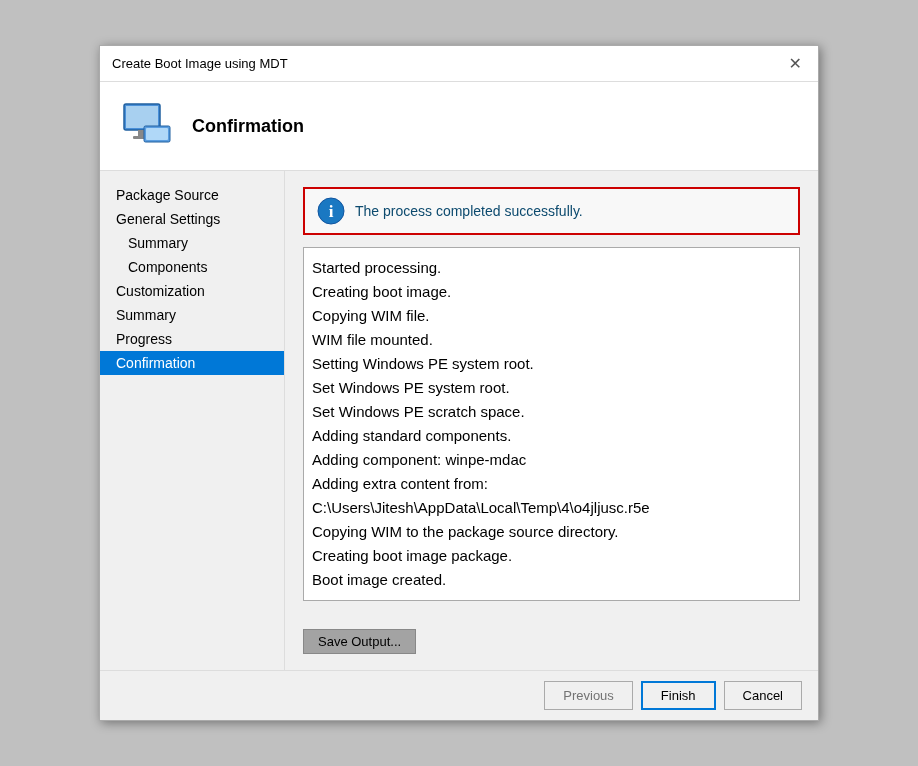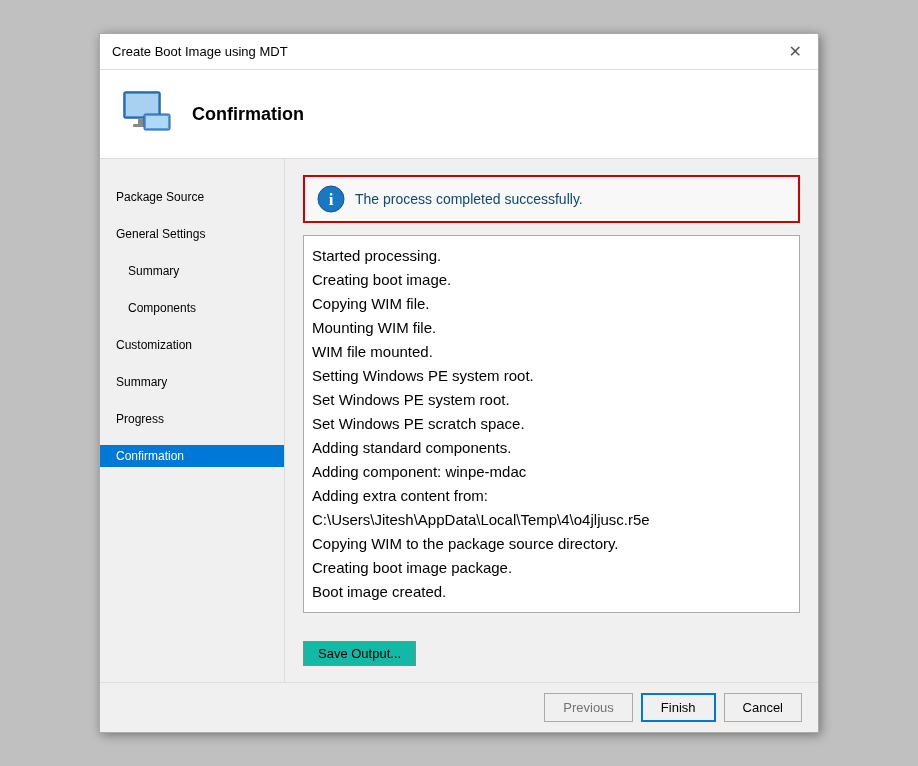--- a/index.html
+++ b/index.html
@@ -70,22 +70,21 @@
       width: 185px;
       background: #f0f0f0;
       padding: 12px 0;
       border-right: 1px solid #ddd;
       flex-shrink: 0;
     }
     .sidebar-item {
       padding: 4px 16px;
       cursor: pointer;
       color: #000;
-      font-size: 12px;
-      margin-top: 15px;
+      font-size: 14px;
     }
     .sidebar-item.indent1 {
       padding-left: 28px;
     }
     .sidebar-item.active {
       background: #0078d7;
       color: #fff;
     }
     .main-panel {
       flex: 1;
@@ -122,21 +121,21 @@
       color: #000;
       line-height: 1.6;
     }
     .log-area p {
       margin: 0;
       padding: 0;
     }
     .save-btn {
       align-self: flex-start;
       padding: 4px 14px;
-      background: #14b8a6;
+      background: #a3a3a3;
       border: 1px solid #888;
       cursor: pointer;
       font-size: 13px;
       margin-top: 16px;
     }
     .footer {
       background: #f0f0f0;
       border-top: 1px solid #ddd;
       padding: 10px 16px;
       display: flex;
@@ -209,21 +208,20 @@
           <text x="14" y="20" text-anchor="middle" fill="white" font-size="17" font-weight="bold" font-family="serif">i</text>
         </svg>
         <span class="status-text">The process completed successfully.</span>
       </div>
 
       <div class="log-area" id="log-container">
 
       <p>Started processing.</p>
           <p>Creating boot image.</p>
           <p>Copying WIM file.</p>
-          <p>Mounting WIM file.</p>
           <p>WIM file mounted.</p>
           <p>Setting Windows PE system root.</p>
           <p>Set Windows PE system root.</p>
           <p>Set Windows PE scratch space.</p>
           <p>Adding standard components.</p>
           <p>Adding component: winpe-mdac</p>
           <p>Adding extra content from: C:\Users\Jitesh\AppData\Local\Temp\4\o4jljusc.r5e</p>
           <p>Copying WIM to the package source directory.</p>
           <p>Creating boot image package.</p>
           <p>Boot image created.</p>

